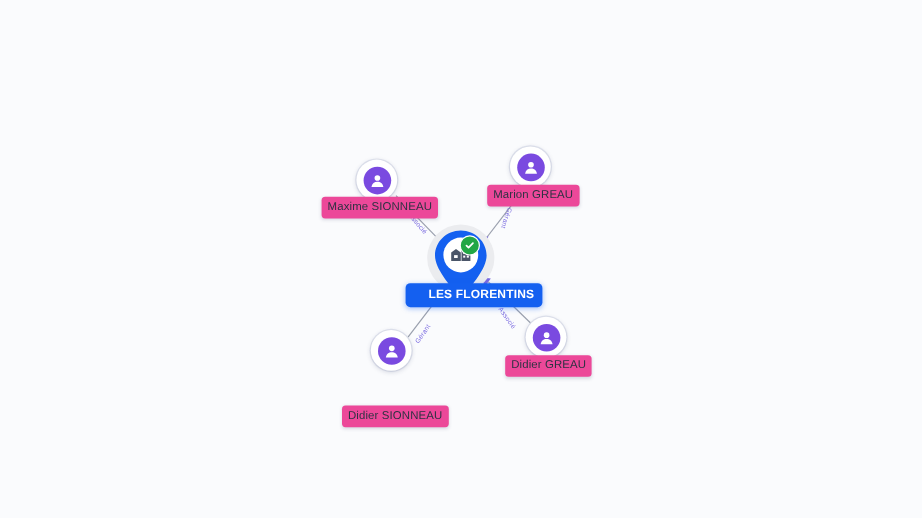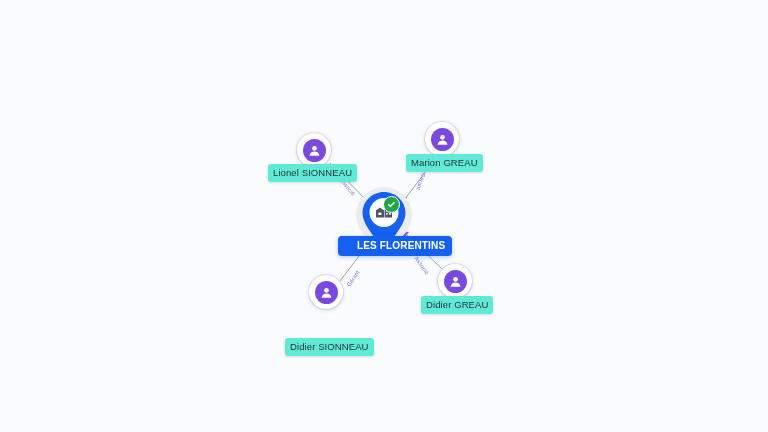--- a/index.html
+++ b/index.html
@@ -51,21 +51,21 @@
     border-radius: 50%;
     background: #7a4ae0;
     display: flex;
     align-items: center;
     justify-content: center;
   }
   .avatar-disc svg { display: block; }
 
   .person-label {
     position: absolute;
-    background: #5eead4;
+    background: #ec4899;
     color: #2c3242;
     font-size: 9.5px;
     line-height: 13px;
     letter-spacing: .1px;
     padding: 2px 5px 3px 5px;
     border-radius: 3px;
     white-space: nowrap;
     box-shadow: 0 1px 3px rgba(35,45,90,0.16);
     z-index: 6;
   }
@@ -180,21 +180,21 @@
   <div class="company-label" style="left:338px; top:236px;">LES FLORENTINS</div>
 
   <div class="person-node" style="left:297px; top:133px;">
     <span class="avatar-disc">
       <svg width="13" height="13" viewBox="0 0 16 16">
         <circle cx="8" cy="5.3" r="2.9" fill="#ffffff"></circle>
         <path d="M1.9 14.6 C2.4 10.9 4.9 9.2 8 9.2 C11.1 9.2 13.6 10.9 14.1 14.6 Z" fill="#ffffff"></path>
       </svg>
     </span>
   </div>
-  <div class="person-label" style="left:268px; top:164px;">Lionel SIONNEAU</div>
+  <div class="person-label" style="left:268px; top:164px;">Maxime SIONNEAU</div>
 
   <div class="person-node" style="left:425px; top:122px;">
     <span class="avatar-disc">
       <svg width="13" height="13" viewBox="0 0 16 16">
         <circle cx="8" cy="5.3" r="2.9" fill="#ffffff"></circle>
         <path d="M1.9 14.6 C2.4 10.9 4.9 9.2 8 9.2 C11.1 9.2 13.6 10.9 14.1 14.6 Z" fill="#ffffff"></path>
       </svg>
     </span>
   </div>
   <div class="person-label" style="left:406px; top:154px;">Marion GREAU</div>

